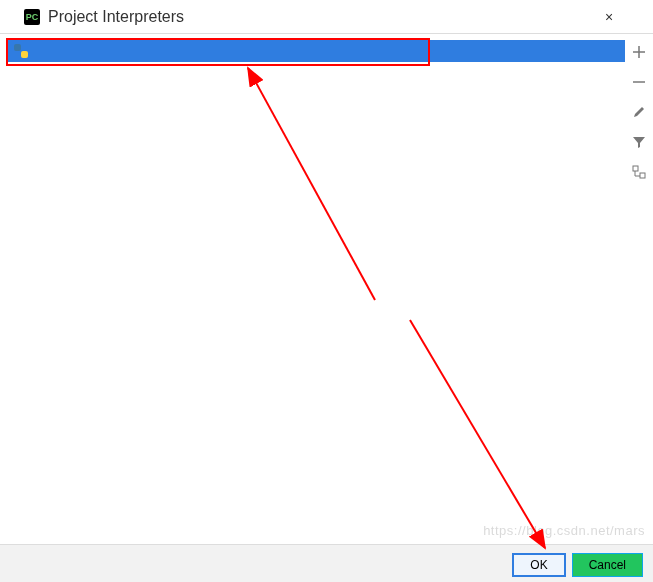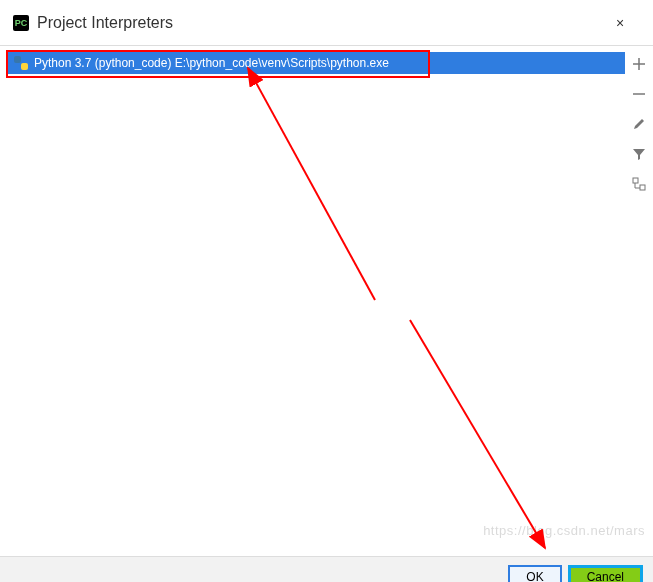--- a/index.html
+++ b/index.html
@@ -6,26 +6,26 @@
     body {
       font-family: "Segoe UI", Tahoma, sans-serif;
       font-size: 12px;
       background: #fff;
       width: 653px;
       height: 582px;
       overflow: hidden;
       position: relative;
     }
     .titlebar {
-      height: 46px;
+      height: 34px;
       background: #fff;
       border-bottom: 1px solid #ddd;
       display: flex;
       align-items: center;
-      padding: 0 13px;
+      padding: 0 24px;
     }
     .titlebar .app-icon {
       width: 16px; height: 16px;
       background: #000;
       color: #6fcf6f;
       font-size: 9px;
       font-weight: bold;
       display: flex;
       align-items: center;
       justify-content: center;
@@ -100,22 +100,22 @@
       justify-content: flex-end;
       align-items: center;
       padding: 0 10px;
       gap: 6px;
       background: #f2f2f2;
     }
     .footer button {
       height: 24px;
       padding: 0 16px;
       font-size: 12px;
-      background: #84cc16;
-      border: 3px solid #0ea5e9;
+      background: #22c55e;
+      border: 1px solid #0ea5e9;
       cursor: pointer;
     }
     .footer button.ok {
       border: 2px solid #2f7de0;
       background: #eef5fd;
     }
     .annotation-svg {
       position: absolute;
       top: 0; left: 0;
       width: 653px; height: 582px;
@@ -135,21 +135,20 @@
 <div class="titlebar">
   <div class="app-icon">PC</div>
   <div class="title">Project Interpreters</div>
   <div class="close">×</div>
 </div>
 
 <div class="content">
   <div class="list-area">
     <div class="interpreter-row">
       <span class="python-icon"></span>
-      <span>Python 3.7 (python_code) E:\python_code\venv\Scripts\python.exe</span>
     </div>
     <div class="highlight-box"></div>
   </div>
   <div class="side-tools">
     <div class="tool">
       <svg width="14" height="14" viewBox="0 0 14 14">
           <path d="M7 1v12M1 7h12" stroke="#777" stroke-width="1.5"></path>
         </svg>
     </div>
     <div class="tool">

